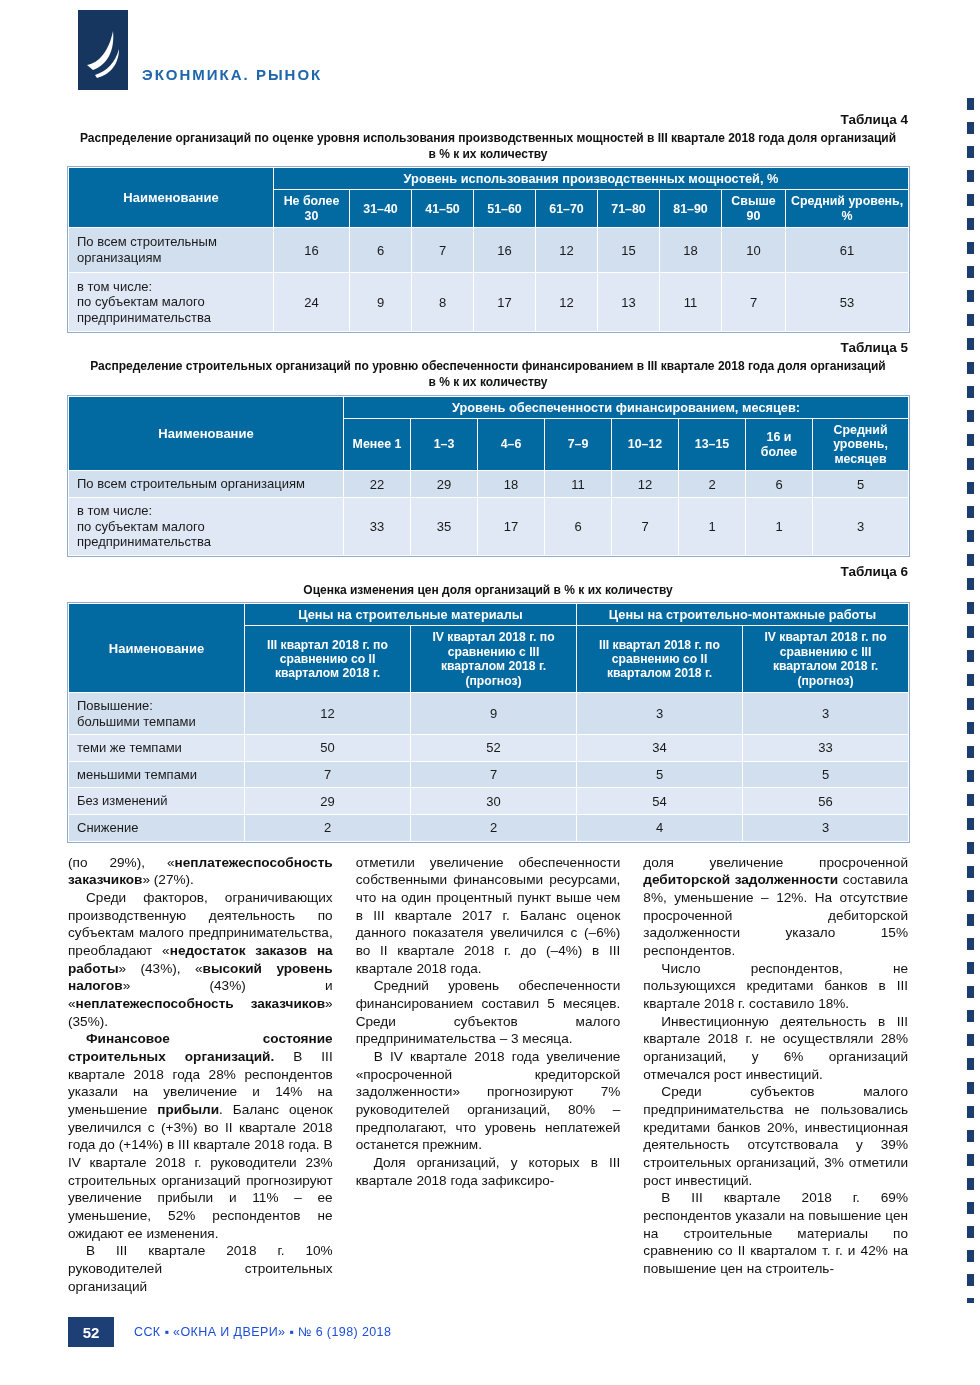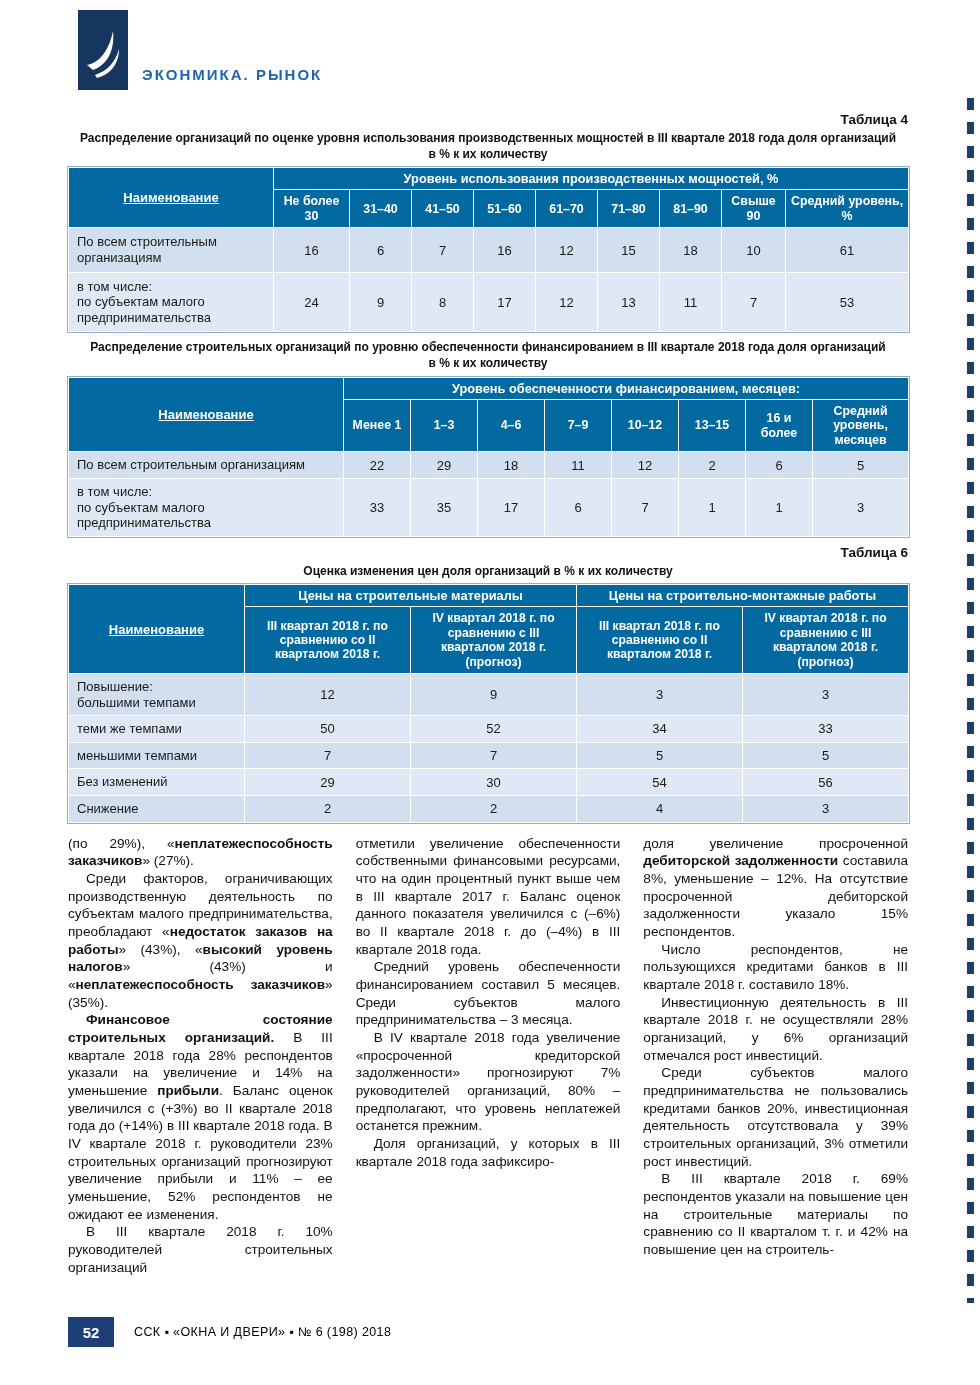--- a/index.html
+++ b/index.html
@@ -23,41 +23,41 @@
     color:#2066ad; font-weight:700; font-size:15px; letter-spacing:2px;
   }
   
   .content { position:absolute; left:68px; top:108px; width:840px; }
   .tbl-label { font-size:13.5px; font-weight:700; text-align:right; margin:4px 0 4px; }
   .tbl-title { font-size:12px; font-weight:700; text-align:center; line-height:1.3; }
   table.dtable { border-collapse:collapse; table-layout:fixed; width:840px; margin:5px 0 8px; outline:1px solid #93abce; }
   .dtable th { background:#0369a1; color:#fff; border:1px solid #fff; font-weight:700; vertical-align:middle; text-align:center; }
   .dtable .group-h { font-size:12.8px; padding:3px 4px; }
   .dtable .col-h { font-size:12.4px; padding:4px 3px; line-height:1.18; }
-  .dtable .name-h { font-size:13px;text-decoration:underline; }
+  .dtable .name-h { font-size:13px; }
   .dtable td { border:1px solid #fff; text-align:center; vertical-align:middle; font-size:13px; color:#1a1a1a; padding:5px 4px; }
   .dtable td.row-label { text-align:left; padding:5px 8px; font-size:13px; line-height:1.2; white-space:pre-line; }
   .dtable tbody tr:nth-child(odd) td { background:#d2dfef; }
   .dtable tbody tr:nth-child(even) td { background:#dfe8f4; }
   .t4 td { padding:10px 4px; }
   .t4 td.row-label { padding:6px 8px; }
   .t6 td { padding:3px 4px; }
   .t6 .col-h { font-size:12.2px; }
   
   .article { display:flex; gap:23px; margin-top:12px; }
   .text-col { flex:1 1 0; }
   .para { margin:0; font-size:13.6px; line-height:1.3; text-align:justify; }
   .para.indent { text-indent:18px; }
   
   .footer { position:absolute; left:68px; bottom:38px; display:flex; align-items:center; gap:20px; }
   .page-num {
     width:46px; height:30px; background:#1e3f76; color:#fff; font-weight:700;
     font-size:15px; display:flex; align-items:center; justify-content:center;
   }
-  .footer-text { color:#000000; font-size:12.5px; letter-spacing:0.4px; }
+  .footer-text { color:#1d4ed8; font-size:12.5px; letter-spacing:0.4px; }
 </style>
 </head>
 <body>
 
 <div class="page">
 
   <div class="edge-marks"></div>
 
   <div class="logo">
     <svg width="44" height="70" viewBox="0 0 44 70">
@@ -127,20 +127,21 @@
               <td>13</td>
               <td>11</td>
               <td>7</td>
               <td>53</td>
             </tr>
           </tbody>
       </table>
     </div>
 
     <div class="tbl-block">
+      <div class="tbl-label">Таблица 5</div>
       <div class="tbl-title">Распределение строительных организаций по уровню обеспеченности финансированием в III квартале 2018 года доля организаций</div>
       <div class="tbl-title">в % к их количеству</div>
       <table class="dtable t5">
         <colgroup>
           <col style="width:275px">
             <col style="width:67px">
             <col style="width:67px">
             <col style="width:67px">
             <col style="width:67px">
           <col style="width:67px">

